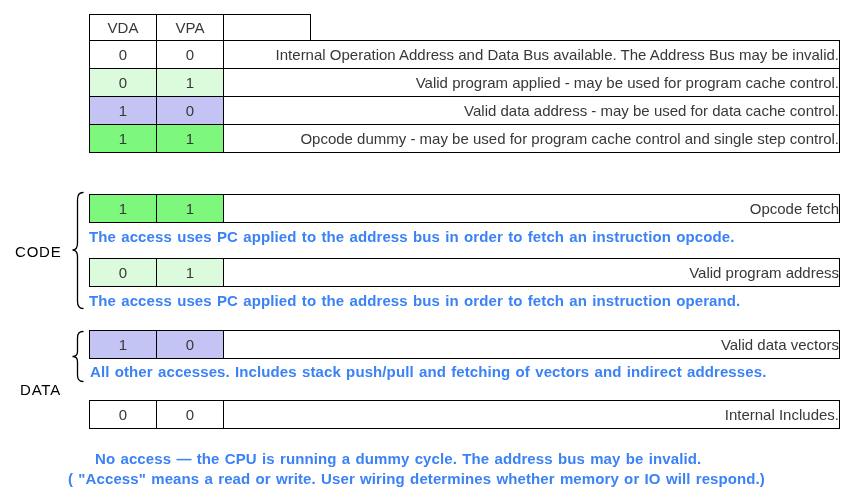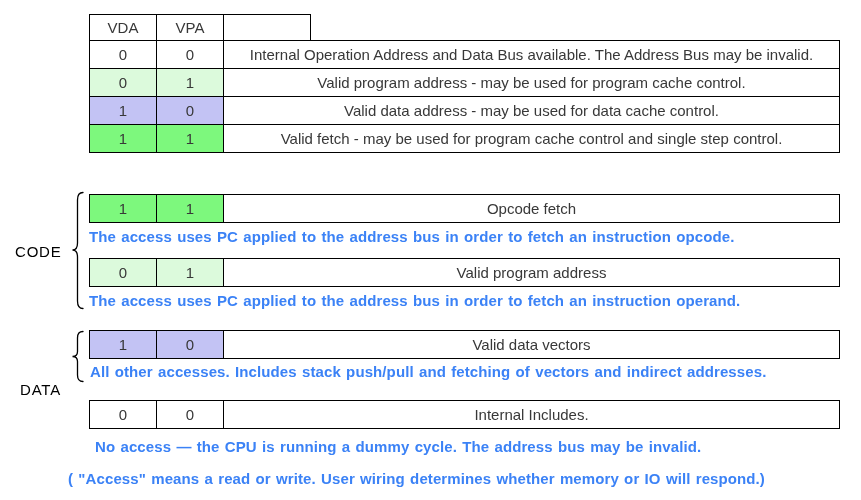--- a/index.html
+++ b/index.html
@@ -9,21 +9,21 @@
   }
   table.t{
     position:absolute;border-collapse:collapse;table-layout:fixed;
   }
   table.t td{
     border:1px solid #000;padding:0;font-size:15px;color:#383838;
     vertical-align:middle;background:#fff;overflow:hidden;white-space:nowrap;
   }
   td.num{width:66px;text-align:center;}
   td.wx{width:86px;}
-  td.desc{width:615px;padding-left:8px;text-align:center;}
+  td.desc{width:615px;padding-left:8px;text-align:right;}
   tr.h26 td{height:25px;}
   tr.h28 td{height:27px;}
   .caption{
     position:absolute;font-size:15px;font-weight:bold;color:#3b82f6;
     letter-spacing:0.1px;word-spacing:1px;white-space:nowrap;
   }
   .seclabel{
     position:absolute;font-size:15px;font-weight:normal;color:#000;letter-spacing:0.8px;
   }
   .brace{position:absolute;}
@@ -47,31 +47,31 @@
   <table class="t" style="left:89px;top:40px;">
     <tbody>
         <tr class="h28">
       <td class="num" style="background-color: rgb(255, 255, 255);">0</td>
       <td class="num" style="background-color: rgb(255, 255, 255);">0</td>
       <td class="desc">Internal Operation Address and Data Bus available. The Address Bus may be invalid.</td>
     </tr>
     <tr class="h28">
       <td class="num" style="background-color: rgb(220, 250, 220);">0</td>
       <td class="num" style="background-color: rgb(220, 250, 220);">1</td>
-      <td class="desc">Valid program address - may be used for program cache control.</td>
+      <td class="desc">Valid program applied - may be used for program cache control.</td>
     </tr>
     <tr class="h28">
       <td class="num" style="background-color: rgb(195, 195, 244);">1</td>
       <td class="num" style="background-color: rgb(195, 195, 244);">0</td>
       <td class="desc">Valid data address - may be used for data cache control.</td>
     </tr>
     <tr class="h28">
       <td class="num" style="background-color: rgb(125, 248, 125);">1</td>
       <td class="num" style="background-color: rgb(125, 248, 125);">1</td>
-      <td class="desc">Valid fetch - may be used for program cache control and single step control.</td>
+      <td class="desc">Opcode dummy - may be used for program cache control and single step control.</td>
     </tr>
   </tbody>
     </table>
 
   <div class="seclabel" style="left:15px;top:243px;">CODE</div>
   <svg class="brace" style="left:71px;top:191px;" width="14" height="119">
     <path d="M 12 1.5 Q 6.5 1.5 6.5 9 L 6.5 52 Q 6.5 59 1.5 59 Q 6.5 59 6.5 66 L 6.5 110 Q 6.5 117.5 12 117.5"></path>
   </svg>
 
   <table class="t" style="left:89px;top:194px;">
@@ -114,17 +114,17 @@
 
   <table class="t" style="left:89px;top:400px;">
     <tbody>
         <tr class="h28">
       <td class="num" style="background-color: rgb(255, 255, 255);">0</td>
       <td class="num" style="background-color: rgb(255, 255, 255);">0</td>
       <td class="desc">Internal Includes.</td>
     </tr>
   </tbody>
     </table>
-  <div class="caption" style="left:95px;top:438px;">No access — the CPU is running a dummy cycle. The address bus may be invalid.</div>
+  <div class="caption" style="left:95px;top:450px;">No access — the CPU is running a dummy cycle. The address bus may be invalid.</div>
 
   <div class="caption" style="left:68px;top:470px;">( "Access" means a read or write. User wiring determines whether memory or IO will respond.)</div>
 
 </div>
 
 </body></html>

